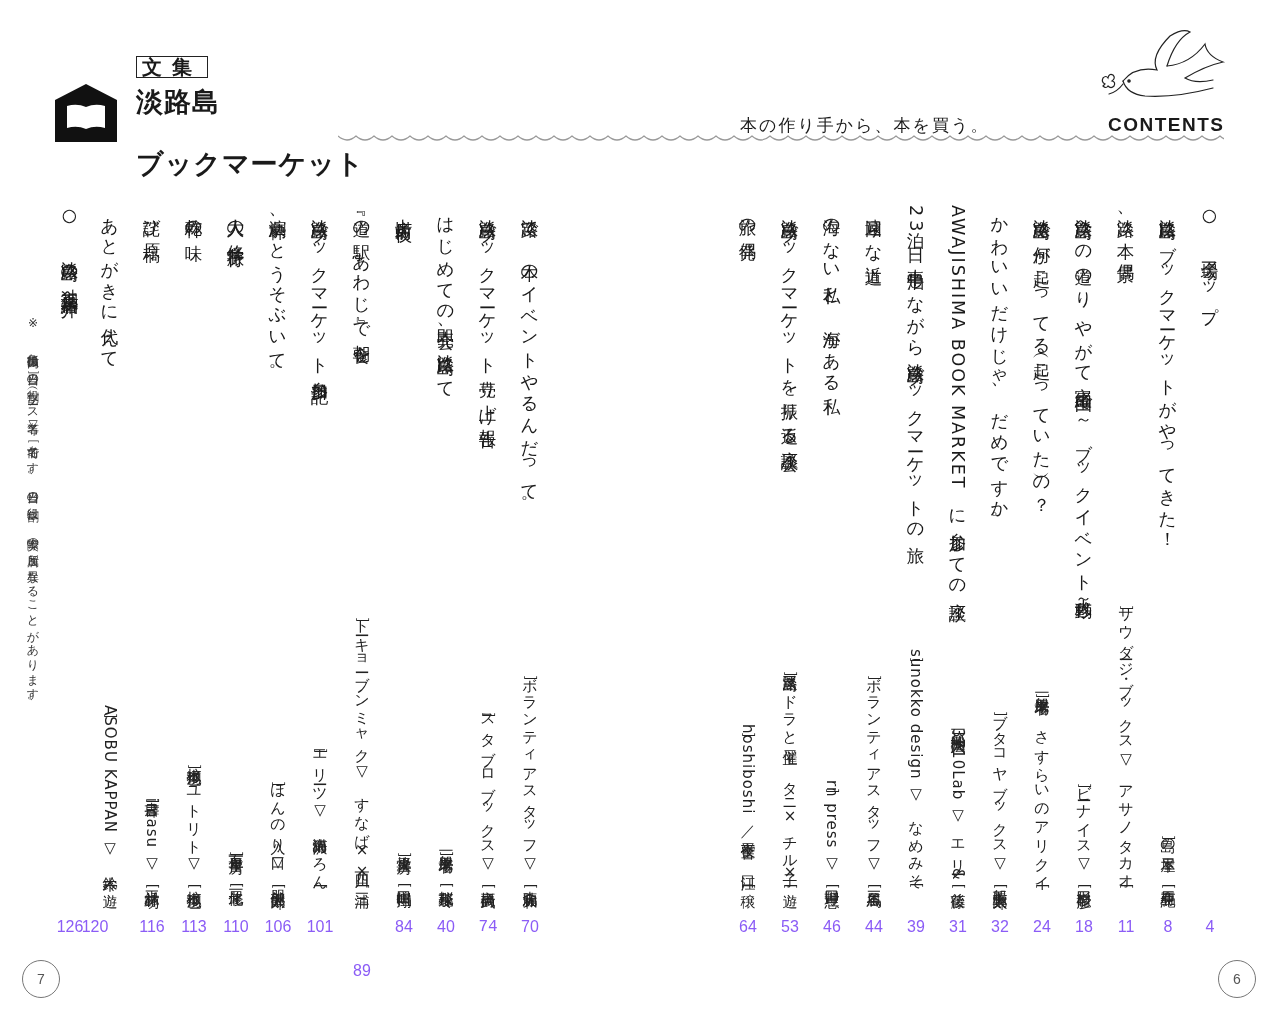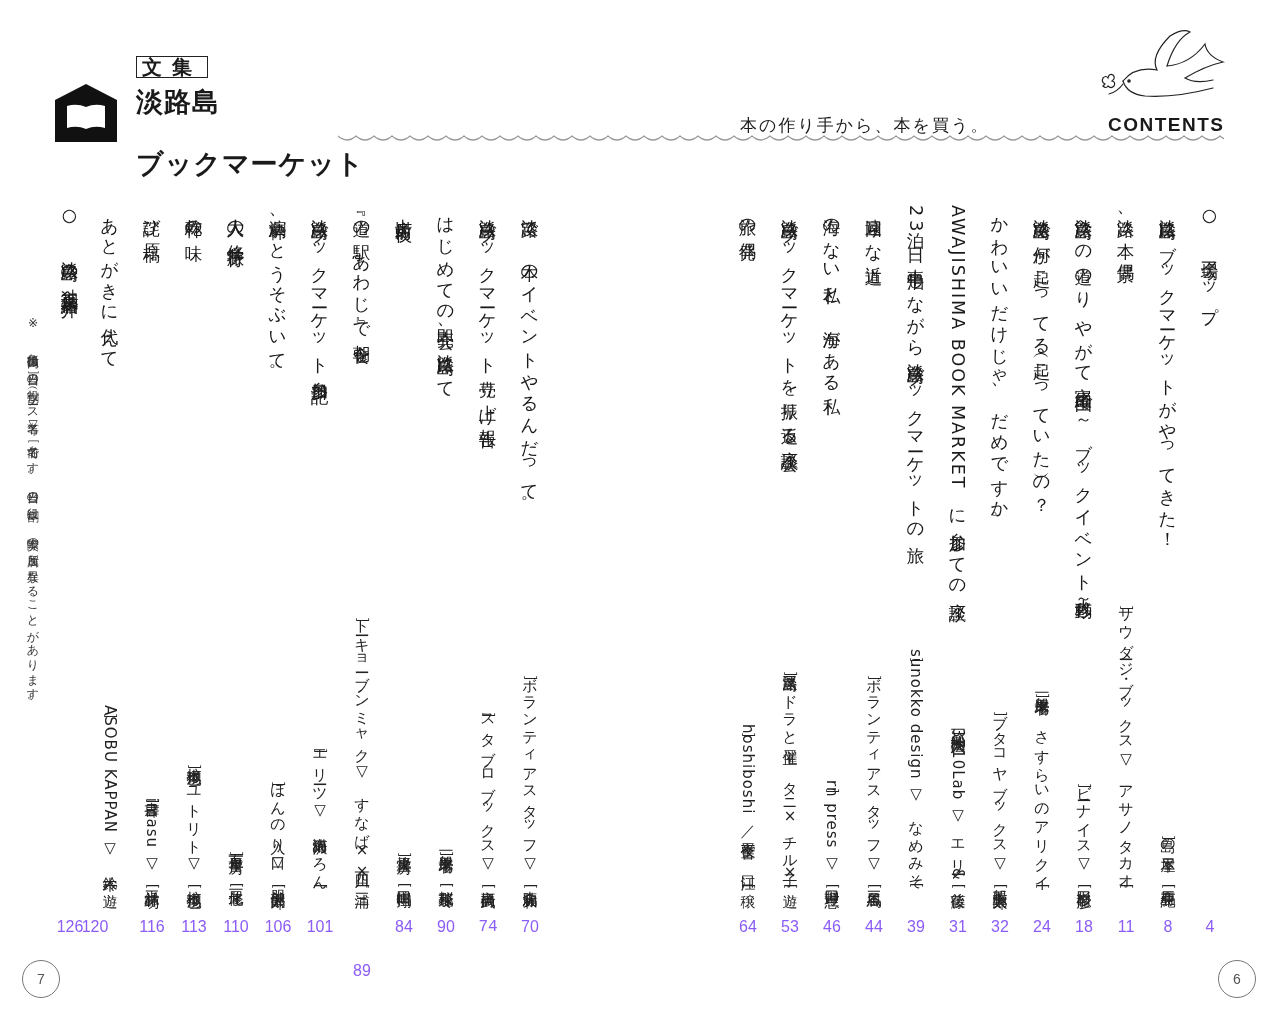--- a/index.html
+++ b/index.html
@@ -98,21 +98,21 @@
 
 <div id="left-entries">
     <div class="col" style="left: 520px;">淡路で、本のイベントやるんだって。</div>
     <div class="sub" style="left: 522px;">［ボランティアスタッフ ▽ 森脇大和］</div>
     <div class="pg" style="left: 530px;">70</div>
     <div class="col" style="left: 478px;">淡路島ブックマーケット売り上げ報告</div>
     <div class="sub" style="left: 480px;">［スタブロブックス ▽ 高橋武男］</div>
     <div class="pg" style="left: 488px; font-family: Liberation Mono, monospace;">74</div>
     <div class="col" style="left: 436px;">はじめての即売会、淡路島にて</div>
     <div class="sub" style="left: 438px;">［一般来場者 ▽ 桜花玲那］</div>
-    <div class="pg" style="left: 446px;">90</div>
+    <div class="pg" style="left: 446px;">40</div>
     <div class="col" style="left: 394px;">出店前夜</div>
     <div class="sub" style="left: 396px;">［烽火書房 ▽ 嶋田翔伍］</div>
     <div class="pg" style="left: 404px;">84</div>
     <div class="col" style="left: 352px;">『道の駅 あわじ』で朝食を</div>
     <div class="sub" style="left: 354px;">［トーキョーブンミャク ▽ すなば×西川×三浦］</div>
     <div class="pg" style="left: 362px; margin-top: 44px;">89</div>
     <div class="col" style="left: 310px;">淡路島ブックマーケット参加日記</div>
     <div class="sub" style="left: 312px;">［エリーツ ▽ 海猫沢めろん］</div>
     <div class="pg" style="left: 320px;">101</div>
     <div class="col" style="left: 268px;">演劇枠、とうそぶいて。</div>

